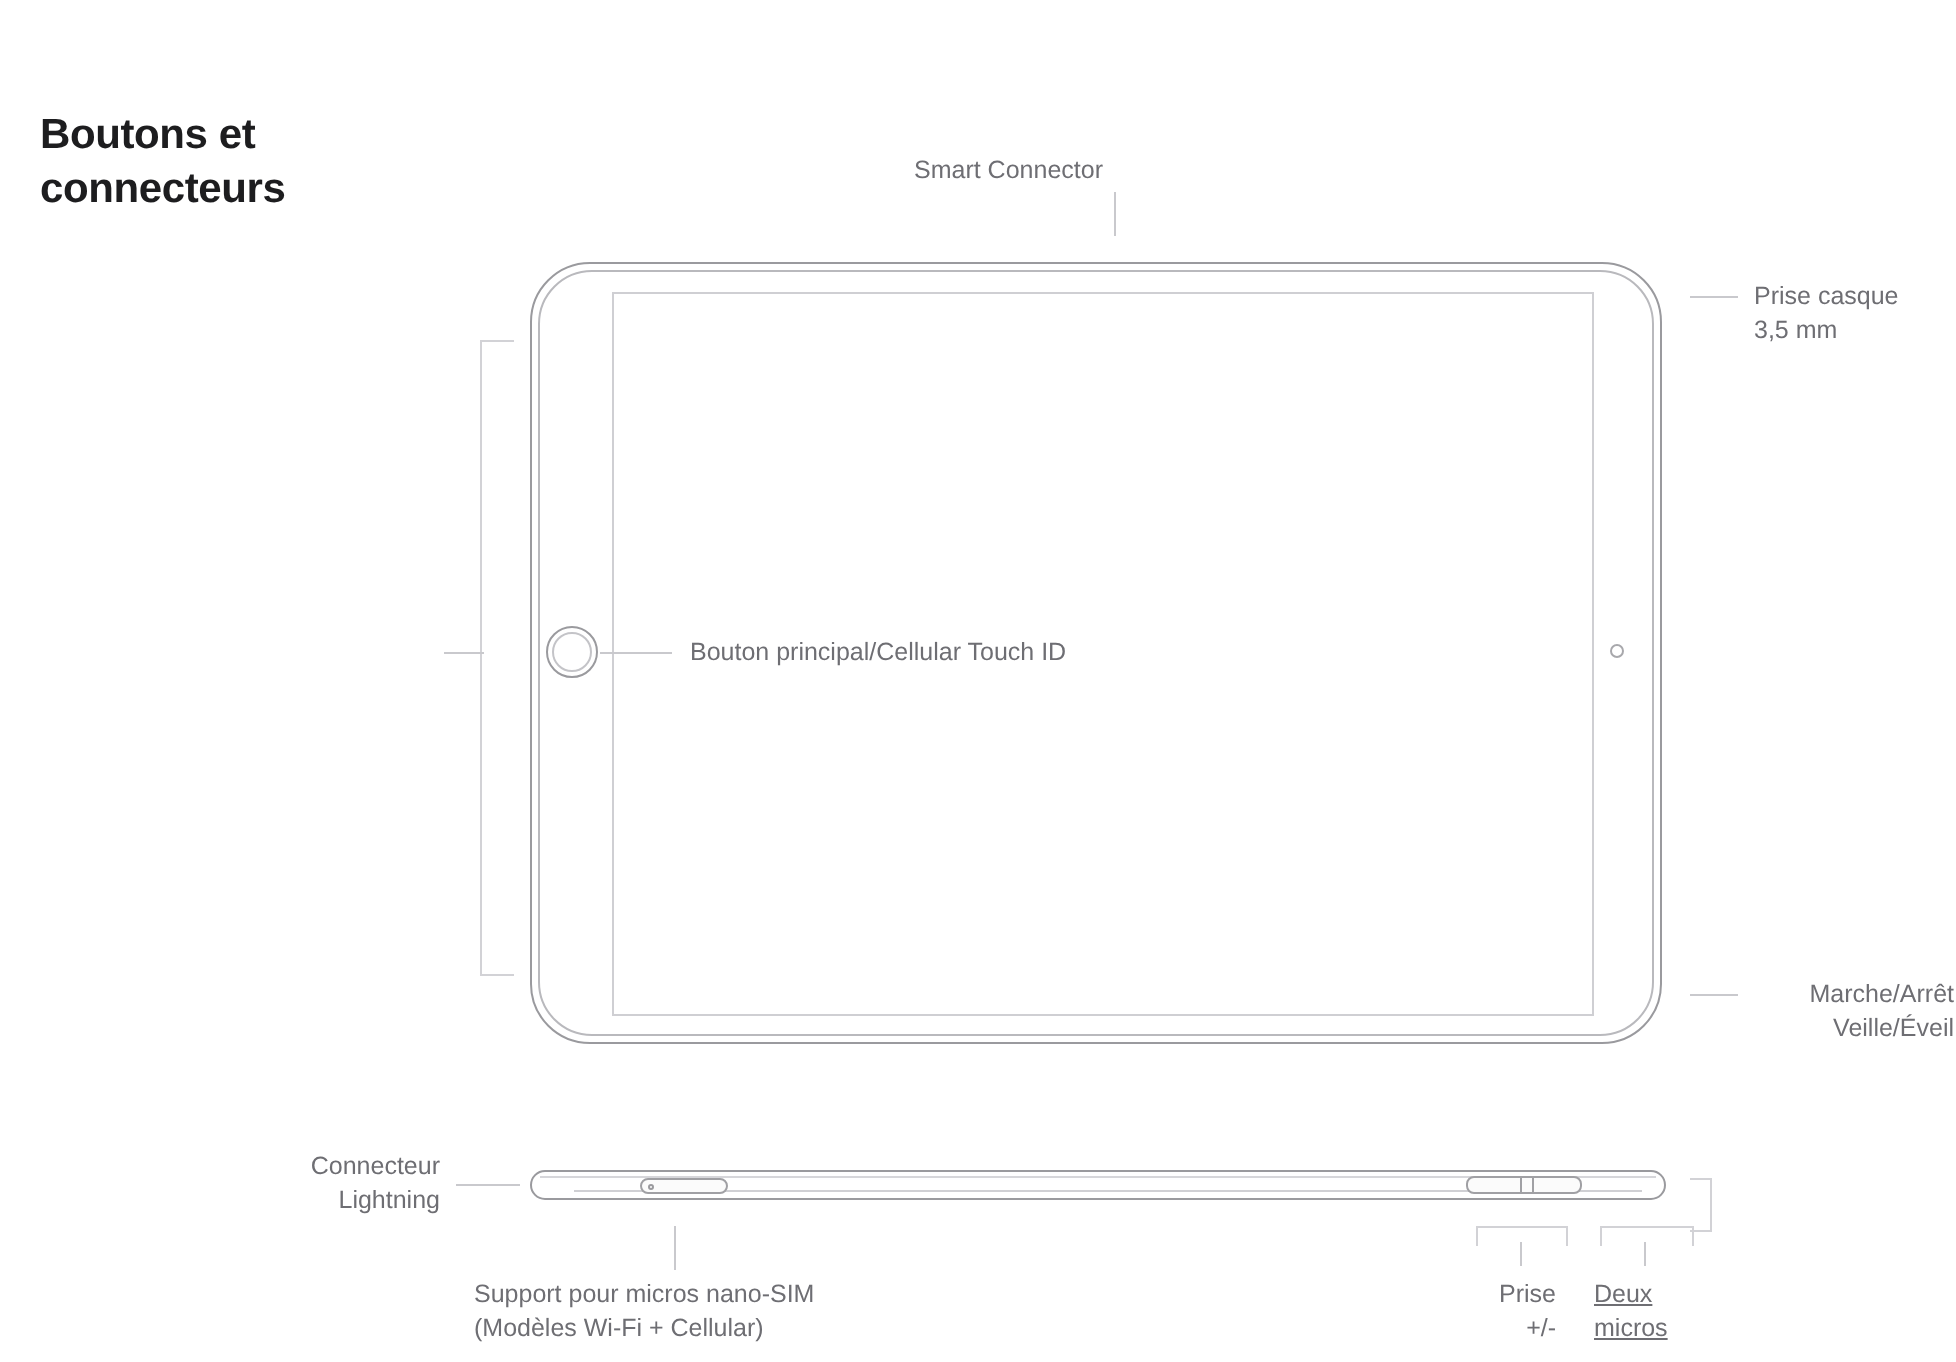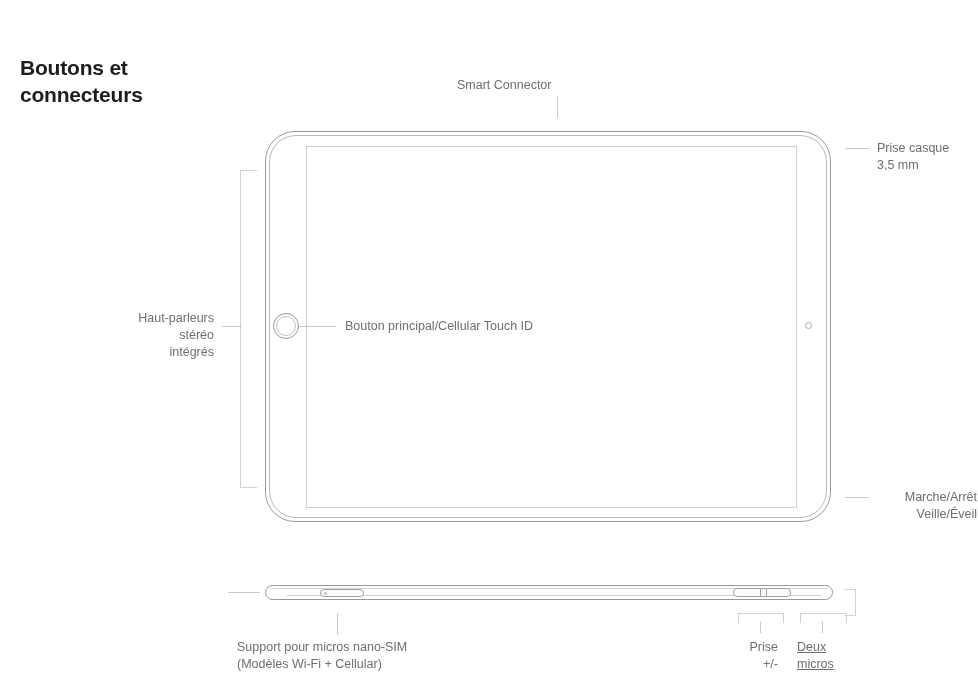--- a/index.html
+++ b/index.html
@@ -241,23 +241,20 @@
 
   <div class="callout center" style="left:457px; top:77px; width:200px;">Smart Connector</div>
   <div class="lead-v" style="left:557px; top:96px; height:22px;"></div>
 
   <div class="lead-h" style="left:845px; top:148px; width:24px;"></div>
   <div class="callout right" style="left:877px; top:140px; width:100px;">Prise casque
 3,5 mm</div>
 
   <div class="bracket-left" style="left:240px; top:170px; width:16px; height:316px;"></div>
   <div class="lead-h" style="left:222px; top:326px; width:20px;"></div>
-  <div class="callout left" style="left:62px; top:310px; width:152px;">Haut-parleurs
-stéréo
-intégrés</div>
 
   <div class="lead-h" style="left:300px; top:326px; width:36px;"></div>
   <div class="callout right" style="left:345px; top:318px; width:320px;">Bouton principal/Cellular Touch ID</div>
 
   <div class="lead-h" style="left:845px; top:497px; width:24px;"></div>
   <div class="callout right" style="left:877px; top:489px; width:100px;text-align:right;">Marche/Arrêt
 Veille/Éveil</div>
 
   <div id="tablet-side">
     <div class="side-body">
@@ -269,20 +266,22 @@
       <div class="sim-dot"></div>
     </div>
 
     <div class="volume-buttons">
       <div class="volume-divider" style="left:26px;"></div>
       <div class="volume-divider" style="left:32px;"></div>
     </div>
   </div>
 
   <div class="lead-h" style="left:228px; top:592px; width:32px;"></div>
+  <div class="callout left" style="left:80px; top:575px; width:140px;">Connecteur
+Lightning</div>
 
   <div class="lead-v" style="left:337px; top:613px; height:22px;"></div>
   <div class="callout center" style="left:237px; top:639px; width:200px;">Support pour micros nano-SIM
 (Modèles Wi-Fi + Cellular)</div>
 
   <div class="bracket-down" style="left:738px; top:613px; width:44px; height:9px;"></div>
   <div class="lead-v" style="left:760px; top:621px; height:12px;"></div>
   <div class="callout left" style="left:700px; top:639px; width:78px;">Prise
 +/-</div>
 

